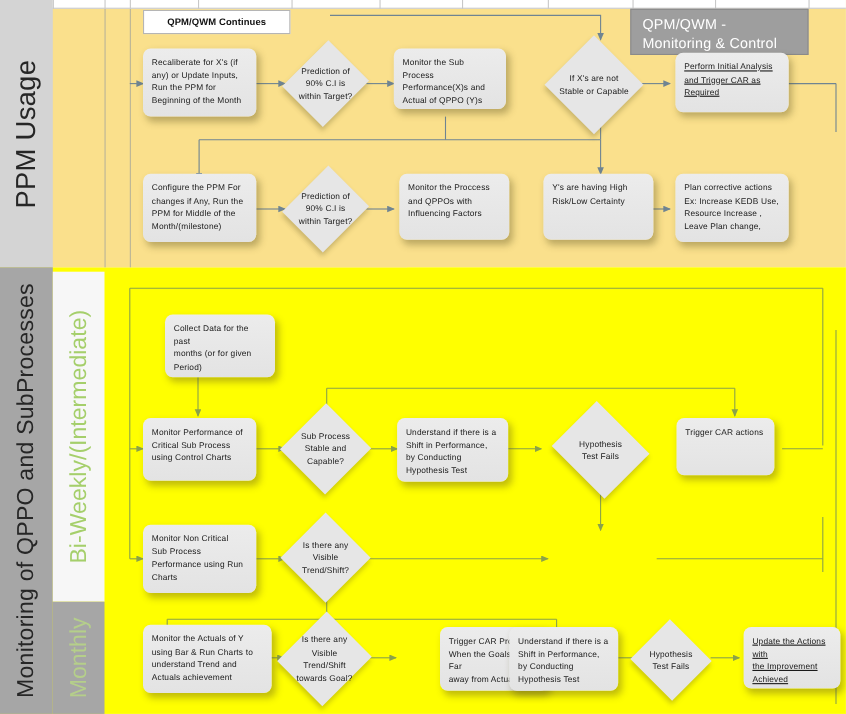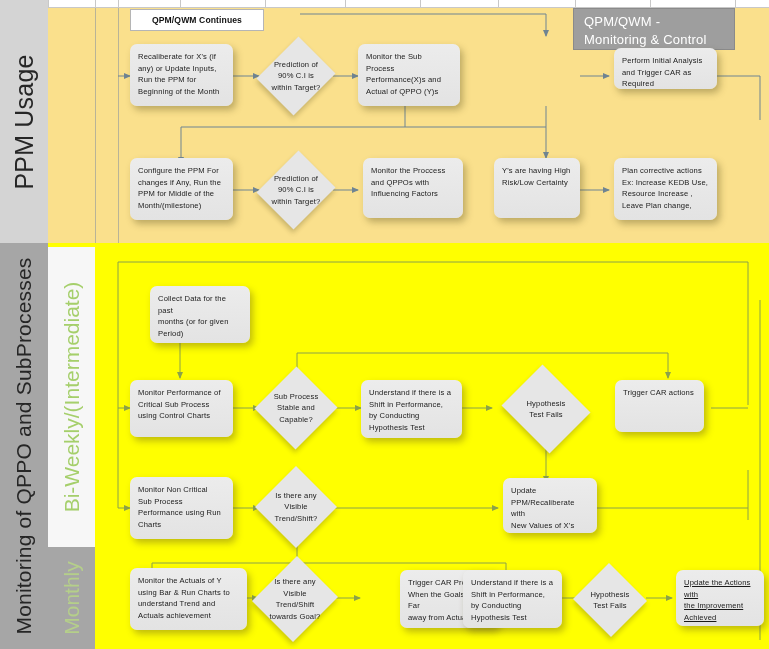--- a/index.html
+++ b/index.html
@@ -257,31 +257,38 @@
 
   <div class="node dia" style="left:259px; top:34px; width:74px; height:84px;">
     <div class="dshape"></div>
       <div class="dtxt">
         <span class="txt">Prediction  of</span>
         <span class="txt">90% C.I is</span>
         <span class="txt">within Target?</span>
       </div>
   </div>
 
-  <div class="node proc" style="left:358px; top:44px; width:102px; height:62px;">
+  <div class="node proc" style="left:358px; top:44px; width:102px; height:55px;">
     <div class="body">
         <span class="txt">Monitor the Sub</span>
         <span class="txt">Process</span>
         <span class="txt">Performance(X)s   and</span>
         <span class="txt">Actual of QPPO  (Y)s</span>
       </div>
   </div>
 
-
-  <div class="node proc" style="left:614px; top:48px; width:103px; height:41px;">
+  <div class="node dia" style="left:495px; top:32px; width:90px; height:90px;">
+    <div class="dshape"></div>
+      <div class="dtxt">
+        <span class="txt">If  X's are not</span>
+        <span class="txt">Stable or Capable</span>
+      </div>
+  </div>
+
+  <div class="node proc" style="left:614px; top:48px; width:103px; height:54px;text-decoration:underline;">
     <div class="body">
         <span class="txt">Perform  Initial Analysis</span>
         <span class="txt">and  Trigger CAR as</span>
         <span class="txt">Required</span>
       </div>
   </div>
 
   <div class="node proc" style="left:130px; top:158px; width:103px; height:62px;">
     <div class="body">
         <span class="txt">Configure  the PPM For</span>
@@ -301,21 +308,21 @@
   </div>
 
   <div class="node proc" style="left:363px; top:158px; width:100px; height:60px;">
     <div class="body">
         <span class="txt">Monitor the Proccess</span>
         <span class="txt">and QPPOs  with</span>
         <span class="txt">Influencing   Factors</span>
       </div>
   </div>
 
-  <div class="node proc" style="left:494px; top:158px; width:86px; height:60px;">
+  <div class="node proc" style="left:494px; top:158px; width:100px; height:60px;">
     <div class="body">
         <span class="txt">Y's are having High</span>
         <span class="txt">Risk/Low  Certainty</span>
       </div>
   </div>
 
   <div class="node proc" style="left:614px; top:158px; width:103px; height:62px;">
     <div class="body">
         <span class="txt">Plan corrective actions</span>
         <span class="txt">Ex: Increase KEDB Use,</span>
@@ -383,27 +390,20 @@
 
   <div class="node dia" style="left:255px; top:466px; width:82px; height:82px;">
     <div class="dshape"></div>
       <div class="dtxt">
         <span class="txt">Is there any</span>
         <span class="txt">Visible</span>
         <span class="txt">Trend/Shift?</span>
       </div>
   </div>
 
-  <div class="node proc" style="left:503px; top:478px; width:94px; height:55px;">
-    <div class="body">
-        <span class="txt">Update</span>
-        <span class="txt">PPM/Recaliberate  with</span>
-        <span class="txt">New Values of X's</span>
-      </div>
-  </div>
 
   <div class="node proc" style="left:130px; top:568px; width:117px; height:62px;">
     <div class="body">
         <span class="txt">Monitor the Actuals of Y</span>
         <span class="txt">using  Bar &amp; Run Charts to</span>
         <span class="txt">understand  Trend and</span>
         <span class="txt">Actuals achievement</span>
       </div>
   </div>
 

